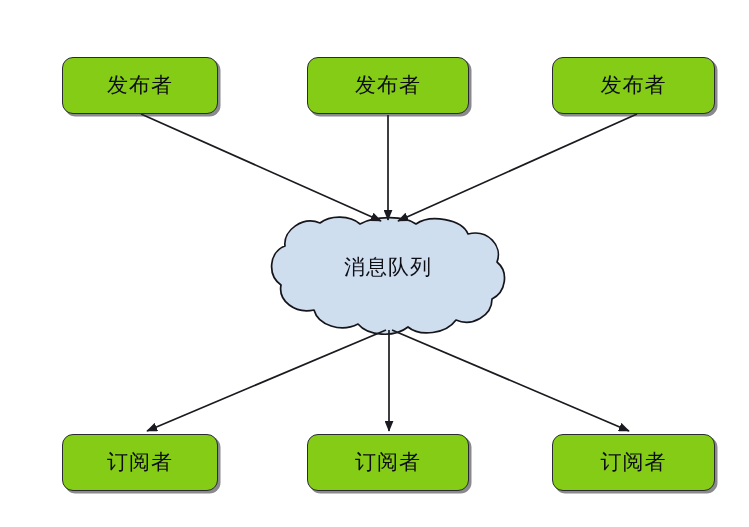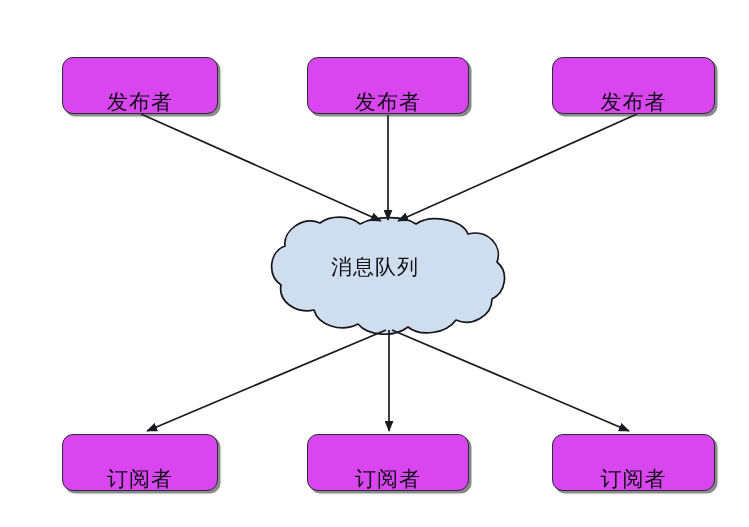--- a/index.html
+++ b/index.html
@@ -20,26 +20,26 @@
     left: 0;
     top: 0;
     width: 749px;
     height: 527px;
   }
 
   
   .node-box {
     position: absolute;
     box-sizing: border-box;
-    background: #d946ef;
+    background: #84cc16;
     border: 1.6px solid #2a2a33;
     border-radius: 11px;
     box-shadow: 2.5px 2.5px 0 rgba(40, 40, 50, 0.55);
     display: flex;
-    align-items: flex-end;
+    align-items: center;
     justify-content: center;
   }
   .node-label {
     font-size: 21px;
     line-height: 1;
     color: #0d0d14;
     letter-spacing: 1px;
     white-space: nowrap;
     font-family: "Liberation Serif", "DejaVu Serif", serif;
   }
@@ -50,21 +50,21 @@
   #pub-2 { left: 552px; top: 57px; width: 163px; height: 57px; }
 
   
   #sub-0 { left: 62px;  top: 434px; width: 156px; height: 57px; }
   #sub-1 { left: 307px; top: 434px; width: 162px; height: 57px; }
   #sub-2 { left: 552px; top: 434px; width: 163px; height: 57px; }
 
   
   #cloud-label-wrap {
     position: absolute;
-    left: 262px;
+    left: 275px;
     top: 248px;
     width: 226px;
     height: 38px;
     display: flex;
     align-items: center;
     justify-content: center;
     pointer-events: none;
   }
   #cloud-label-wrap .node-label {
     font-size: 21px;

